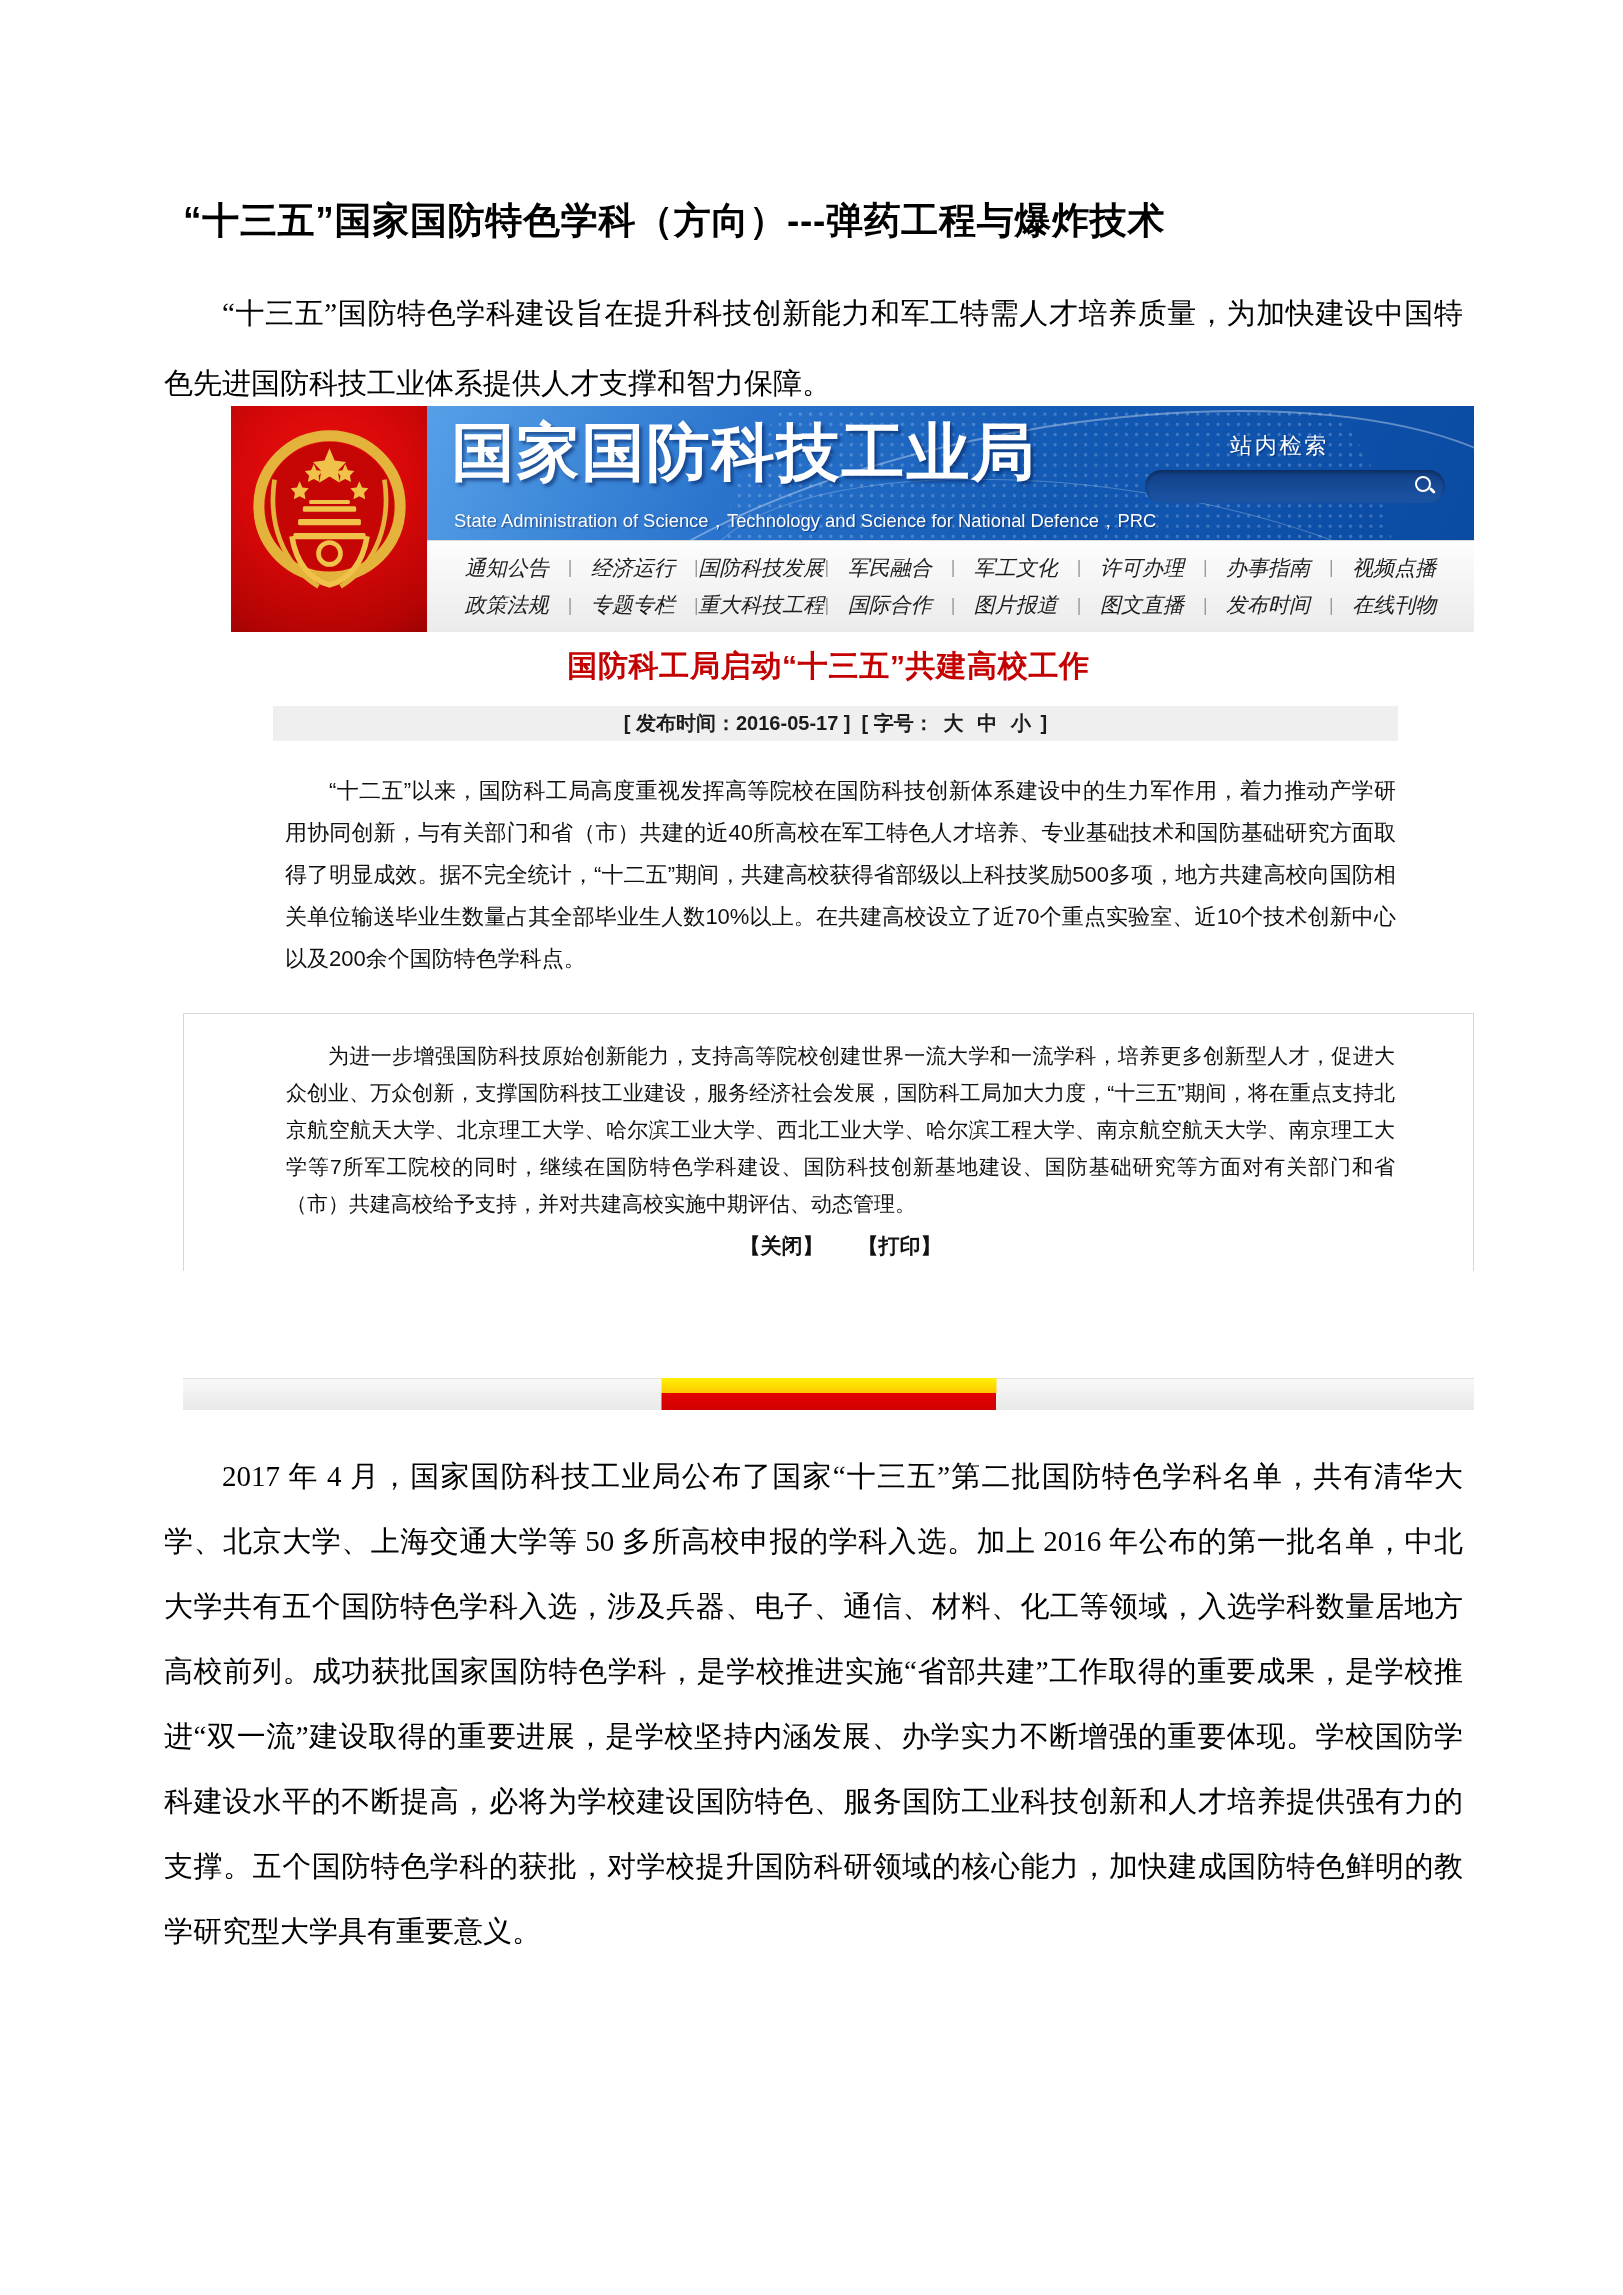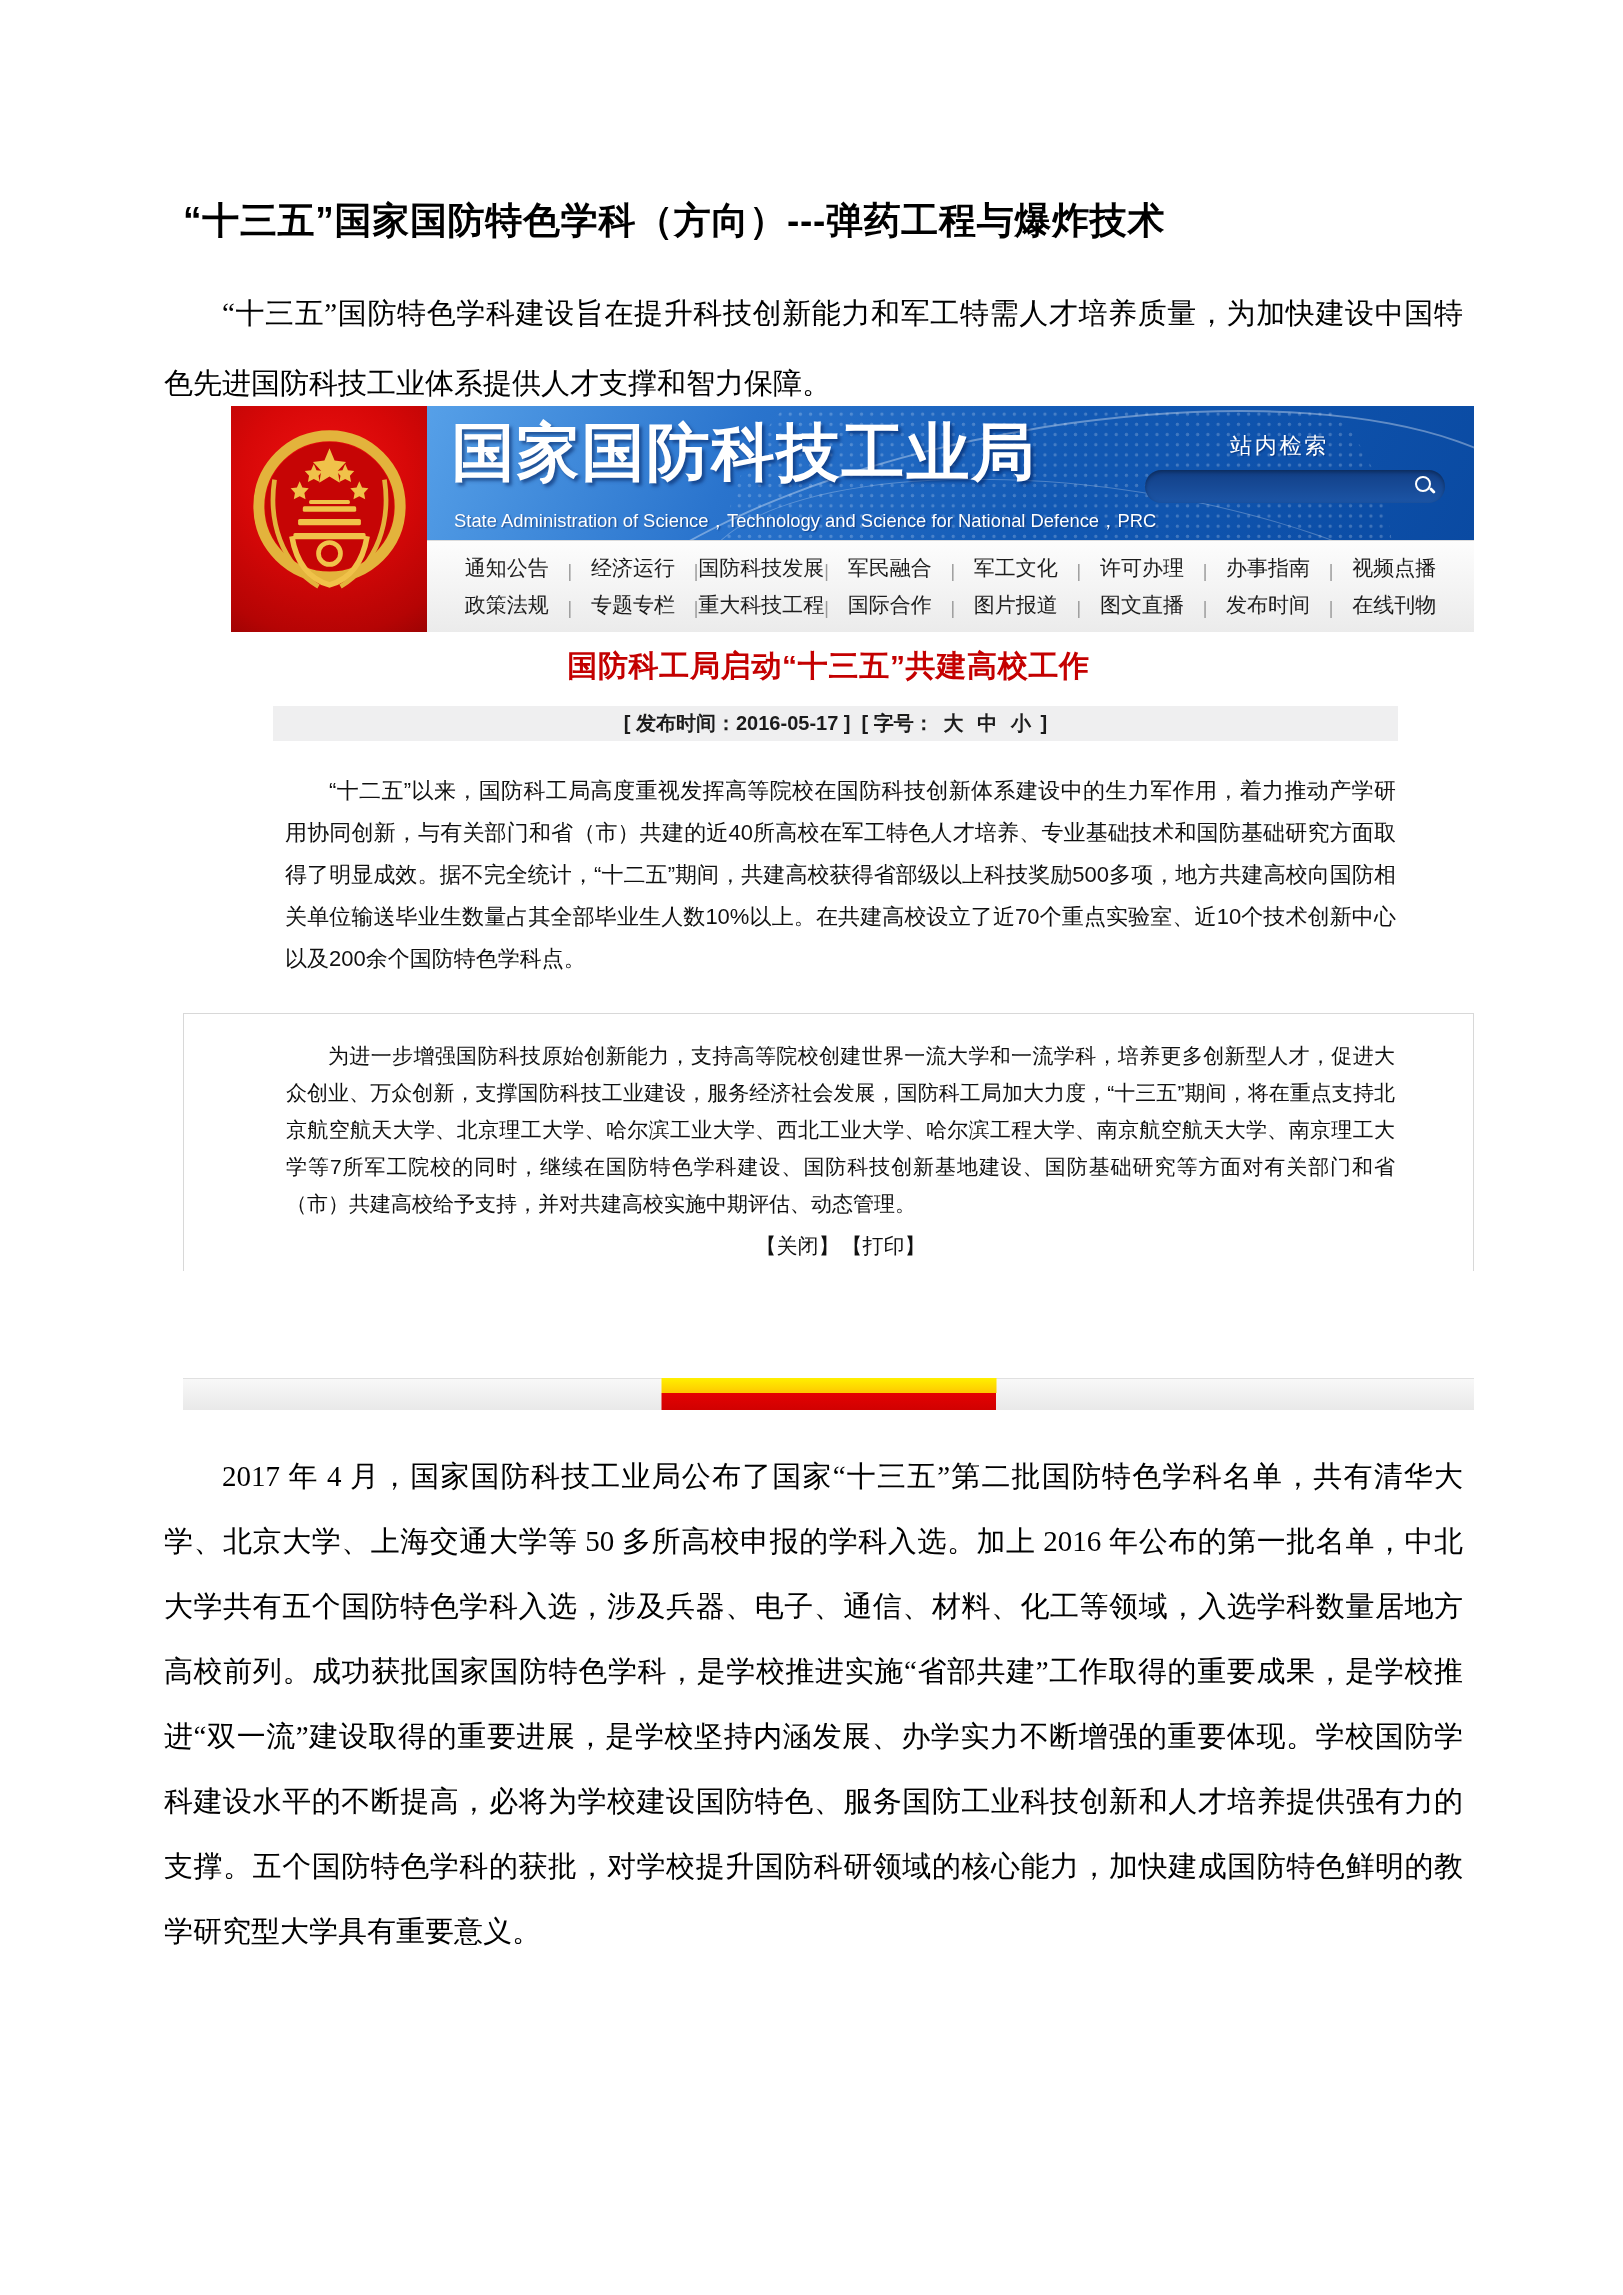--- a/index.html
+++ b/index.html
@@ -77,21 +77,21 @@
   }
   .search-icon .handle {
     position:absolute; left:13.6px; top:13.6px; width:6.8px; height:2.7px;
     background:#fff; transform:rotate(45deg); border-radius:1.4px;
   }
 
   .site-nav {
     flex:1; background:linear-gradient(#fdfdfd,#ebebeb); border-top:0.7px solid #dcdcdc;
     display:flex; flex-direction:column; justify-content:space-evenly; padding:2.7px 19px;
   }
-  .nav-row { display:flex; align-items:flex-end; }
+  .nav-row { display:flex; align-items:center;font-style:italic; }
   .nav-item { flex:1; text-align:center; font-size:21px; color:#1c1c1c; white-space:nowrap; cursor:pointer; }
   .nav-sep { color:#9a9a9a; font-size:17.7px; flex:0 0 auto; }
 
   .article { background:#fff; }
   .article-title {
     margin:14px 0 19px 0; text-align:center; color:#c40000;
     font-size:30px; font-weight:bold; letter-spacing:0.7px;
   }
   .meta-bar {
     margin:0 76px 0 90px; height:35px; background:#efeff0;
@@ -105,21 +105,21 @@
   }
   .article-box {
     margin:33px 0 0 0; border:0.7px solid #d8d8d8; border-bottom:none;
     padding:23px 78px 11px 102px; background:#fff;
   }
   .article-box .article-p3 {
     margin:0; font-size:21px; line-height:37px; text-indent:2em;
     text-align:justify; color:#101010;
   }
   .article-actions { text-align:center; margin-top:9.5px; font-size:21px; color:#111; }
-  .article-actions span { cursor:pointer; margin:0 1px; }
+  .article-actions span { cursor:pointer; margin:0 17px;font-weight:bold; }
 
   .shot-footer {
     position:absolute; left:0; bottom:0; width:100%; height:31px;
     background:linear-gradient(#f8f8f8,#e9e9e9); border-top:0.7px solid #e0e0e0;
   }
   .ribbon {
     position:absolute; left:50%; transform:translateX(-50%); top:-1.4px;
     width:335px; height:41px;
   }
   .ribbon-yellow { height:15px; background:linear-gradient(#fff000,#fec800); }

